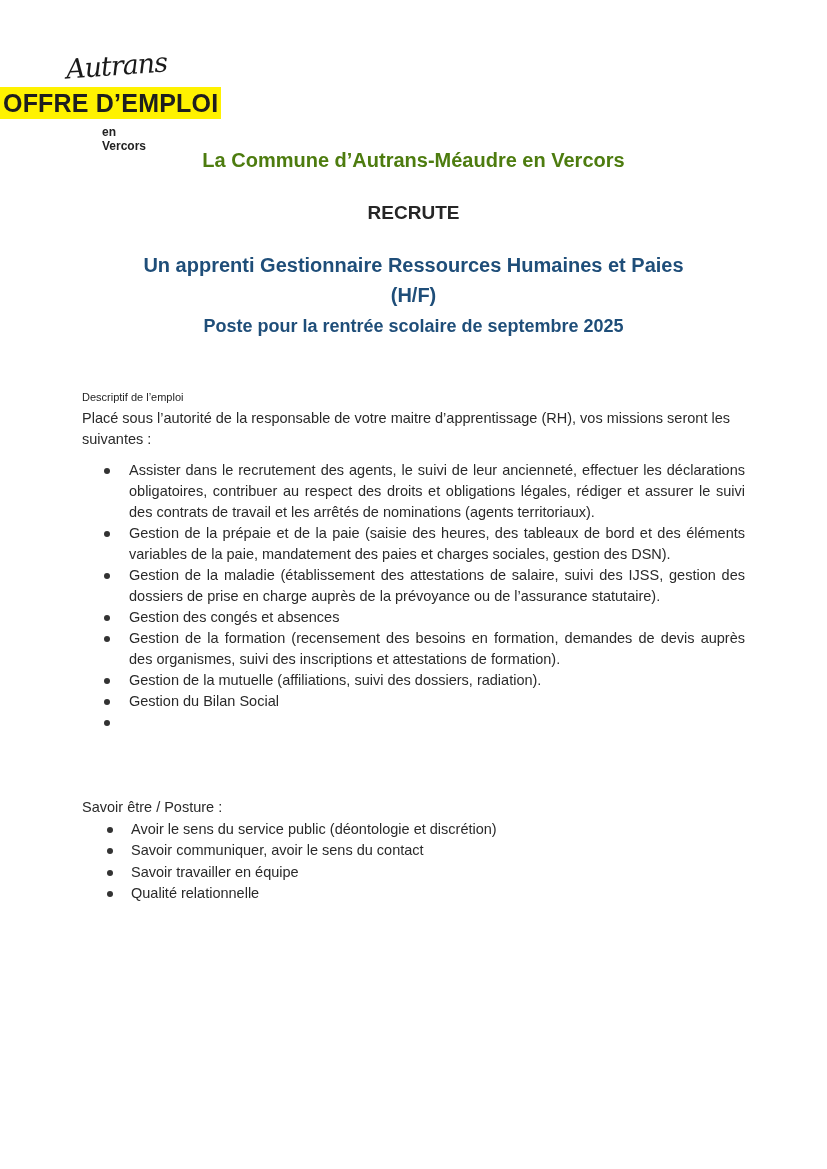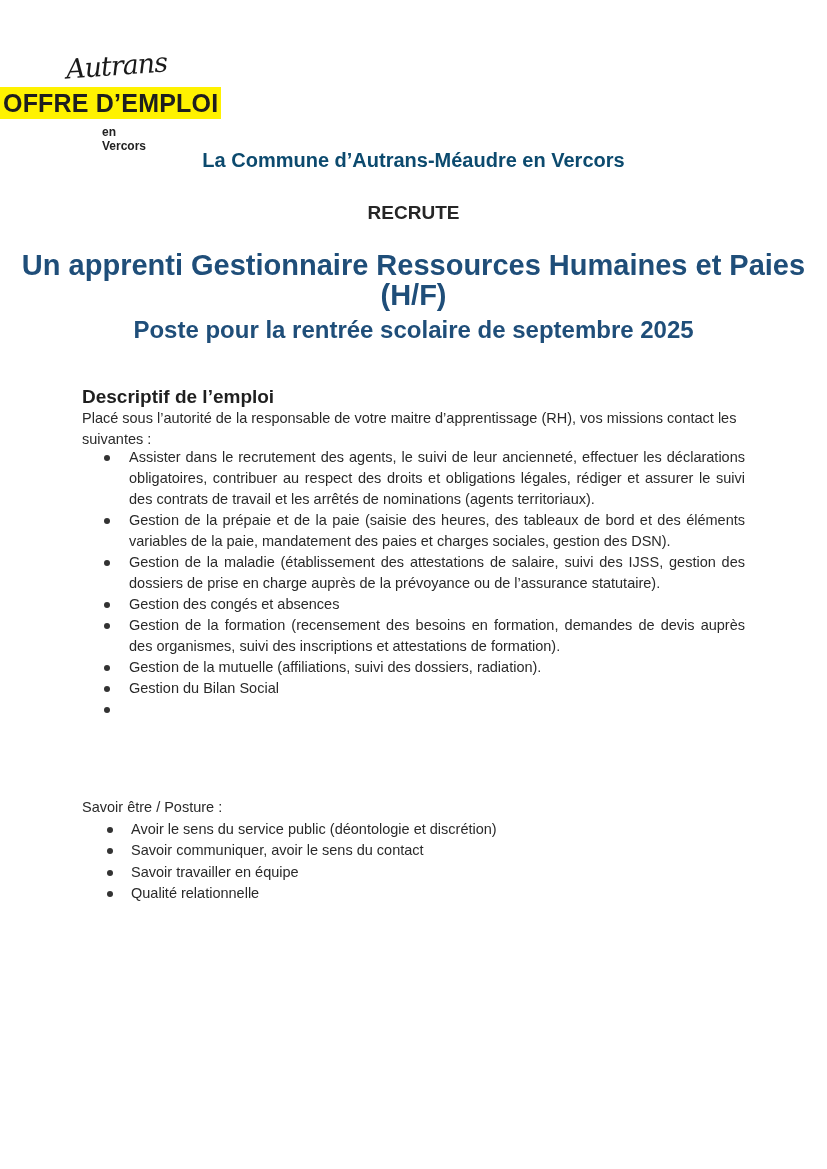--- a/index.html
+++ b/index.html
@@ -18,30 +18,30 @@
     .logo .l2 { left: 0px; top: 42px; font-size: 27px; transform: rotate(-4deg); }
     .logo .sub {
       position: absolute; left: 40px; top: 79px; font-size: 12px; font-weight: bold; color: #222; margin-left: 20px;
     }
     .title-wrap { position: absolute; left: 0; right: 0; top: 87px; text-align: left; }
     .title {
       display: inline-block; background: #fff200; padding: 2px 3px 1px 3px;
       font-size: 25px; font-weight: bold; color: #1e1e1e; letter-spacing: 0.2px;
     }
     .center { position: absolute; left: 0; right: 0; text-align: center; font-weight: bold; }
-    .commune { top: 149px; font-size: 20px; color: #0c4a6e; }
+    .commune { top: 149px; font-size: 20px; color: #4d7c0f; }
     .recrute { top: 202px; font-size: 19px; color: #262626; }
-    .poste { top: 250px; font-size: 29px; color: #1f4e79; line-height: 30px; }
-    .rentree { top: 316px; font-size: 24px; color: #1f4e79; }
+    .poste { top: 250px; font-size: 20px; color: #1f4e79; line-height: 30px; }
+    .rentree { top: 316px; font-size: 18px; color: #1f4e79; }
     .section { position: absolute; left: 82px; right: 80px; font-size: 14.5px; line-height: 21px; color: #2a2a2a; }
     .desc { top: 386px; }
-    .desc h2 { margin: 0; font-size: 19px; font-weight: bold; color: #1f1f1f; line-height: 22px; }
+    .desc h2 { margin: 0; font-size: 11px; font-weight: normal; color: #1f1f1f; line-height: 22px; }
     .desc p { margin: 0; }
     ul { margin: 0; padding: 0; list-style: none; }
-    .missions { position: absolute; left: 104px; right: 82px; top: 447px; font-size: 14.5px; line-height: 21px; color: #2a2a2a; }
+    .missions { position: absolute; left: 104px; right: 82px; top: 460px; font-size: 14.5px; line-height: 21px; color: #2a2a2a; }
     .missions li, .posture-list li { position: relative; padding-left: 25px; }
     .missions li { text-align: justify; }
     .bullet {
       position: absolute; left: 0; top: 8px; width: 6px; height: 6px; border-radius: 50%; background: #333;
     }
     .posture { position: absolute; left: 82px; top: 797px; font-size: 14.5px; line-height: 21.5px; color: #2a2a2a; }
     .posture-list { margin-left: 25px; }
     .posture-list li { padding-left: 24px; }
   </style>
 </head>
@@ -60,21 +60,21 @@
 <div class="center commune">La Commune d’Autrans-Méaudre en Vercors</div>
 <div class="center recrute">RECRUTE</div>
 <div class="center poste">
   <div>Un apprenti Gestionnaire Ressources Humaines et Paies</div>
   <div>(H/F)</div>
 </div>
 <div class="center rentree">Poste pour la rentrée scolaire de septembre 2025</div>
 
 <div class="section desc">
   <h2>Descriptif de l’emploi</h2>
-  <p>Placé sous l’autorité de la responsable de votre maitre d’apprentissage (RH), vos missions contact les suivantes :</p>
+  <p>Placé sous l’autorité de la responsable de votre maitre d’apprentissage (RH), vos missions seront les suivantes :</p>
 </div>
 
 <ul class="missions">
   <li><span class="bullet"></span><span>Assister dans le recrutement des agents, le suivi de leur ancienneté, effectuer les déclarations obligatoires, contribuer au respect des droits et obligations légales, rédiger et assurer le suivi des contrats de travail et les arrêtés de nominations (agents territoriaux).</span></li>
   <li><span class="bullet"></span><span>Gestion de la prépaie et de la paie (saisie des heures, des tableaux de bord et des éléments variables de la paie, mandatement des paies et charges sociales, gestion des DSN).</span></li>
   <li><span class="bullet"></span><span>Gestion de la maladie (établissement des attestations de salaire, suivi des IJSS, gestion des dossiers de prise en charge auprès de la prévoyance ou de l’assurance statutaire).</span></li>
   <li><span class="bullet"></span><span>Gestion des congés et absences</span></li>
   <li><span class="bullet"></span><span>Gestion de la formation (recensement des besoins en formation, demandes de devis auprès des organismes, suivi des inscriptions et attestations de formation).</span></li>
   <li><span class="bullet"></span><span>Gestion de la mutuelle (affiliations, suivi des dossiers, radiation).</span></li>
   <li><span class="bullet"></span><span>Gestion du Bilan Social</span></li>

